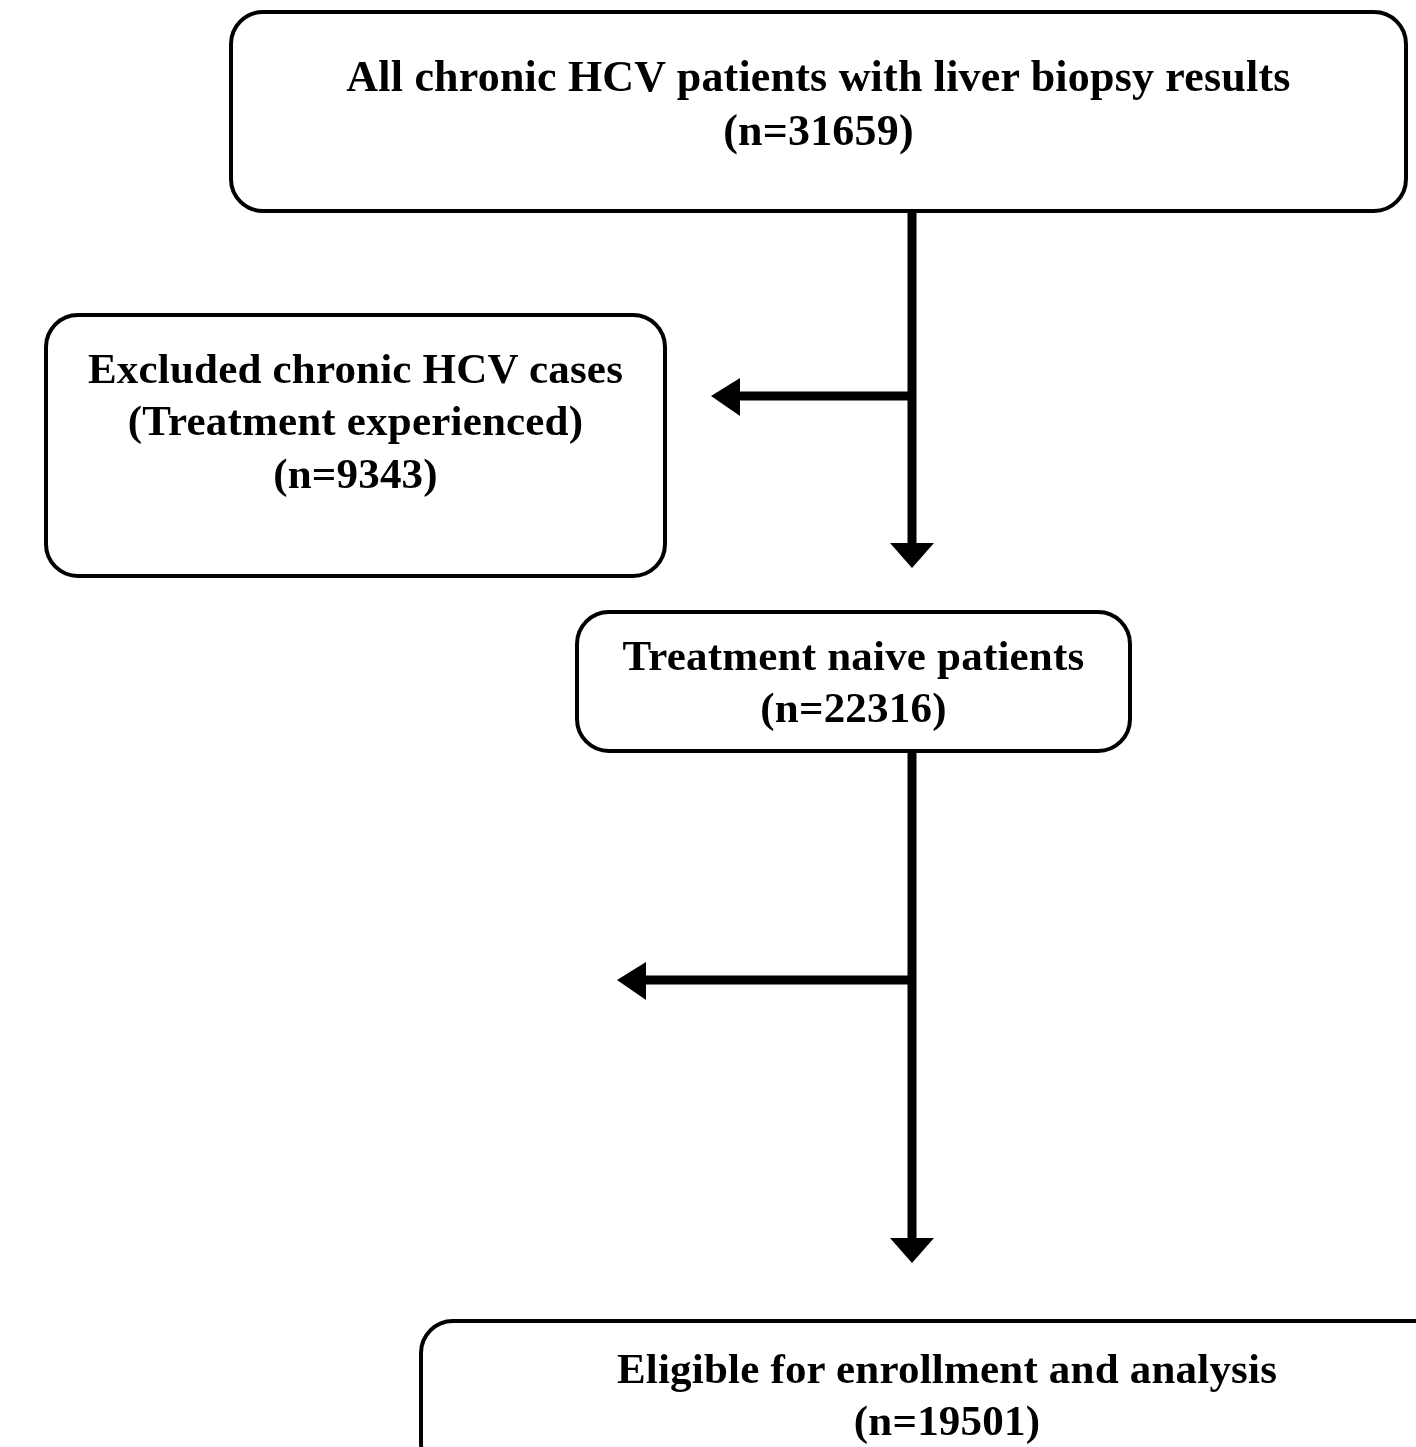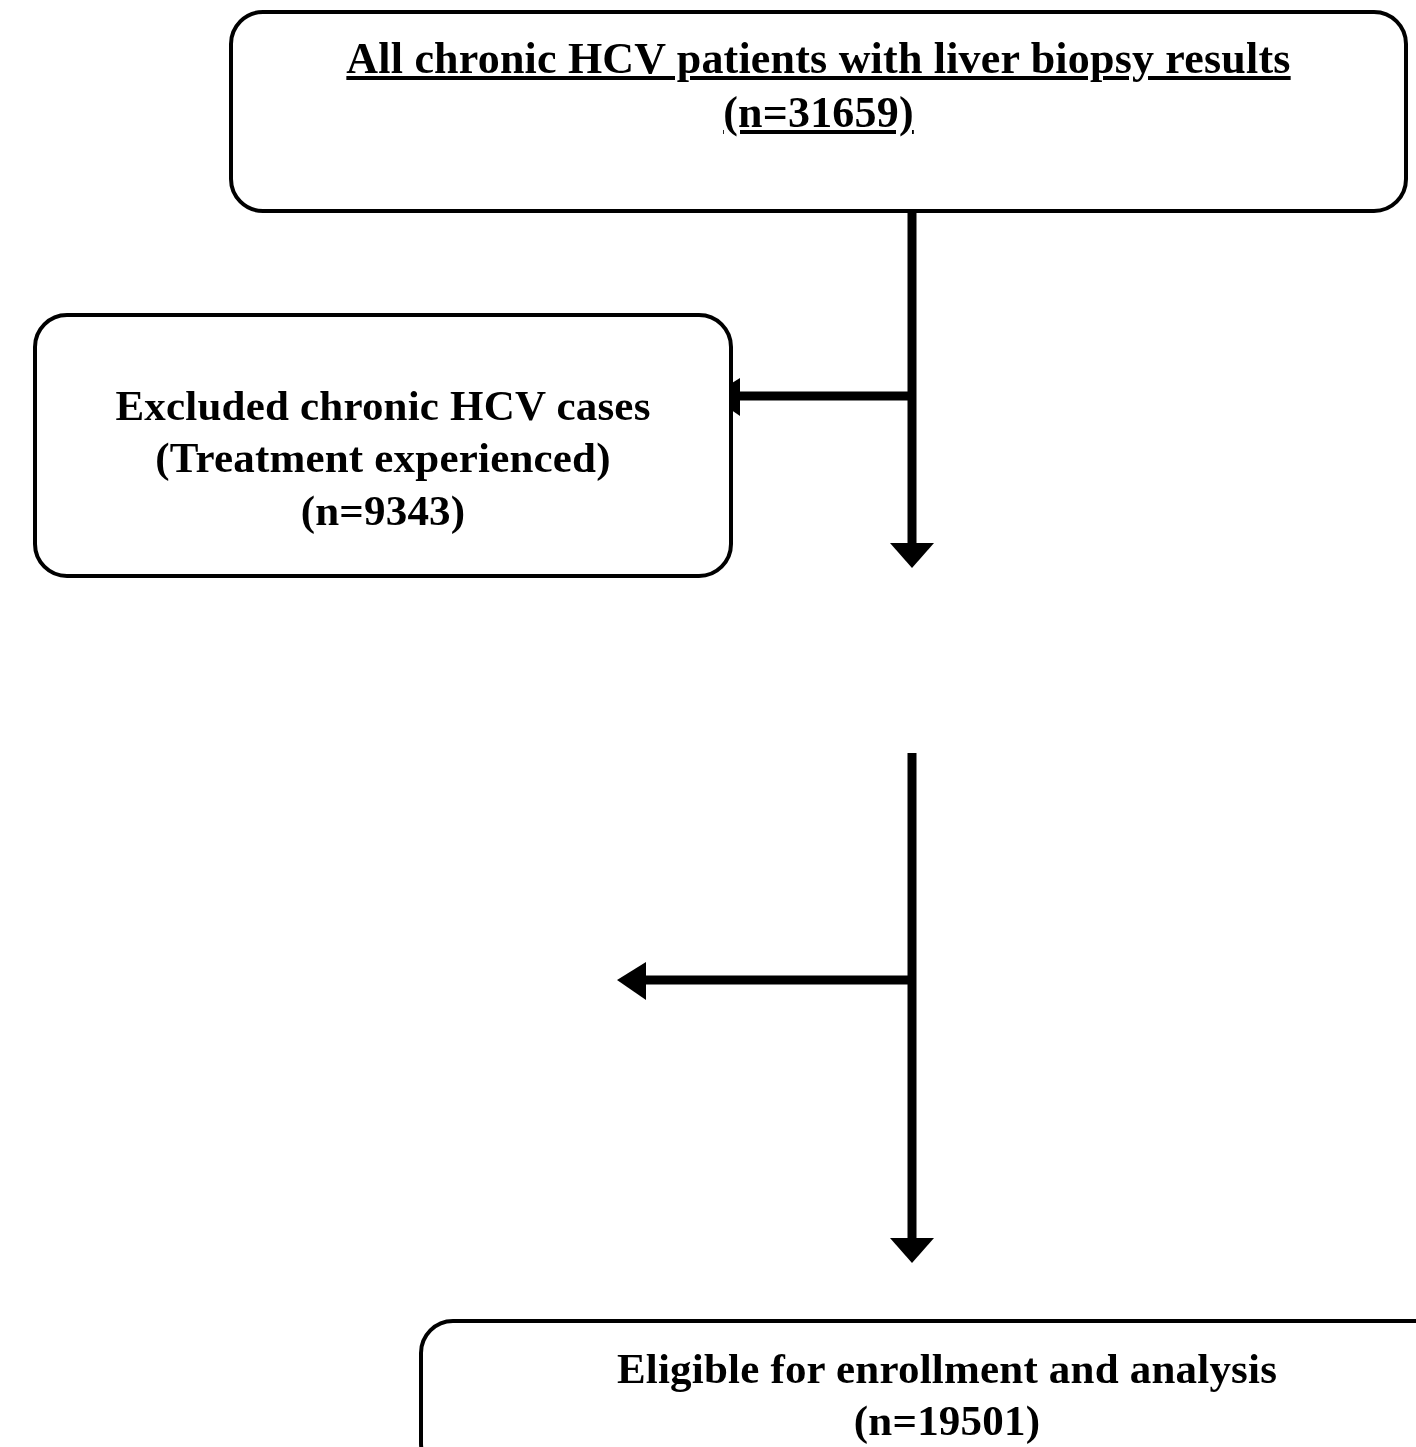--- a/index.html
+++ b/index.html
@@ -38,23 +38,23 @@
     font-family: "Liberation Serif", "DejaVu Serif", serif;
     font-weight: bold;
     color: #000000;
     text-align: center;
     line-height: 1.22;
     letter-spacing: 0.2px;
     white-space: pre-line;
     width: 100%;
   }
   #node-all-patients  { left: 229px; top: 10px;   width: 1179px; height: 203px; }
-  #node-all-patients .node-text  { font-size: 44px; padding-top: 18px; text-decoration: underline; }
+  #node-all-patients .node-text  { font-size: 44px; padding-top: 36px; }
 
-  #node-excluded-experienced { left: 33px;  top: 313px;  width: 700px;  height: 265px; align-items: center; }
+  #node-excluded-experienced { left: 44px;  top: 313px;  width: 623px;  height: 265px; }
   #node-excluded-experienced .node-text { font-size: 43px; padding-top: 26px; }
 
   #node-treatment-naive { left: 575px; top: 610px;  width: 557px;  height: 143px; }
   #node-treatment-naive .node-text { font-size: 43px; padding-top: 16px; }
 
   #node-excluded-criteria { left: 9px;   top: 836px;  width: 591px;  height: 199px; }
   #node-excluded-criteria .node-text { font-size: 43px; padding-top: 18px; }
 
   #node-eligible { left: 419px; top: 1319px; width: 1056px; height: 158px; }
   #node-eligible .node-text { font-size: 43px; padding-top: 20px; }
@@ -91,20 +91,24 @@
     <div class="node-text">All chronic HCV patients with liver biopsy results
 (n=31659)</div>
   </div>
 
   <div class="node-box" id="node-excluded-experienced">
     <div class="node-text">Excluded chronic HCV cases
 (Treatment experienced)
 (n=9343)</div>
   </div>
 
+  <div class="node-box" id="node-treatment-naive">
+    <div class="node-text">Treatment naive patients
+(n=22316)</div>
+  </div>
 
 
   <div class="node-box" id="node-eligible">
     <div class="node-text">Eligible for enrollment and analysis
 (n=19501)</div>
   </div>
 
 </div>
 
 </body></html>

